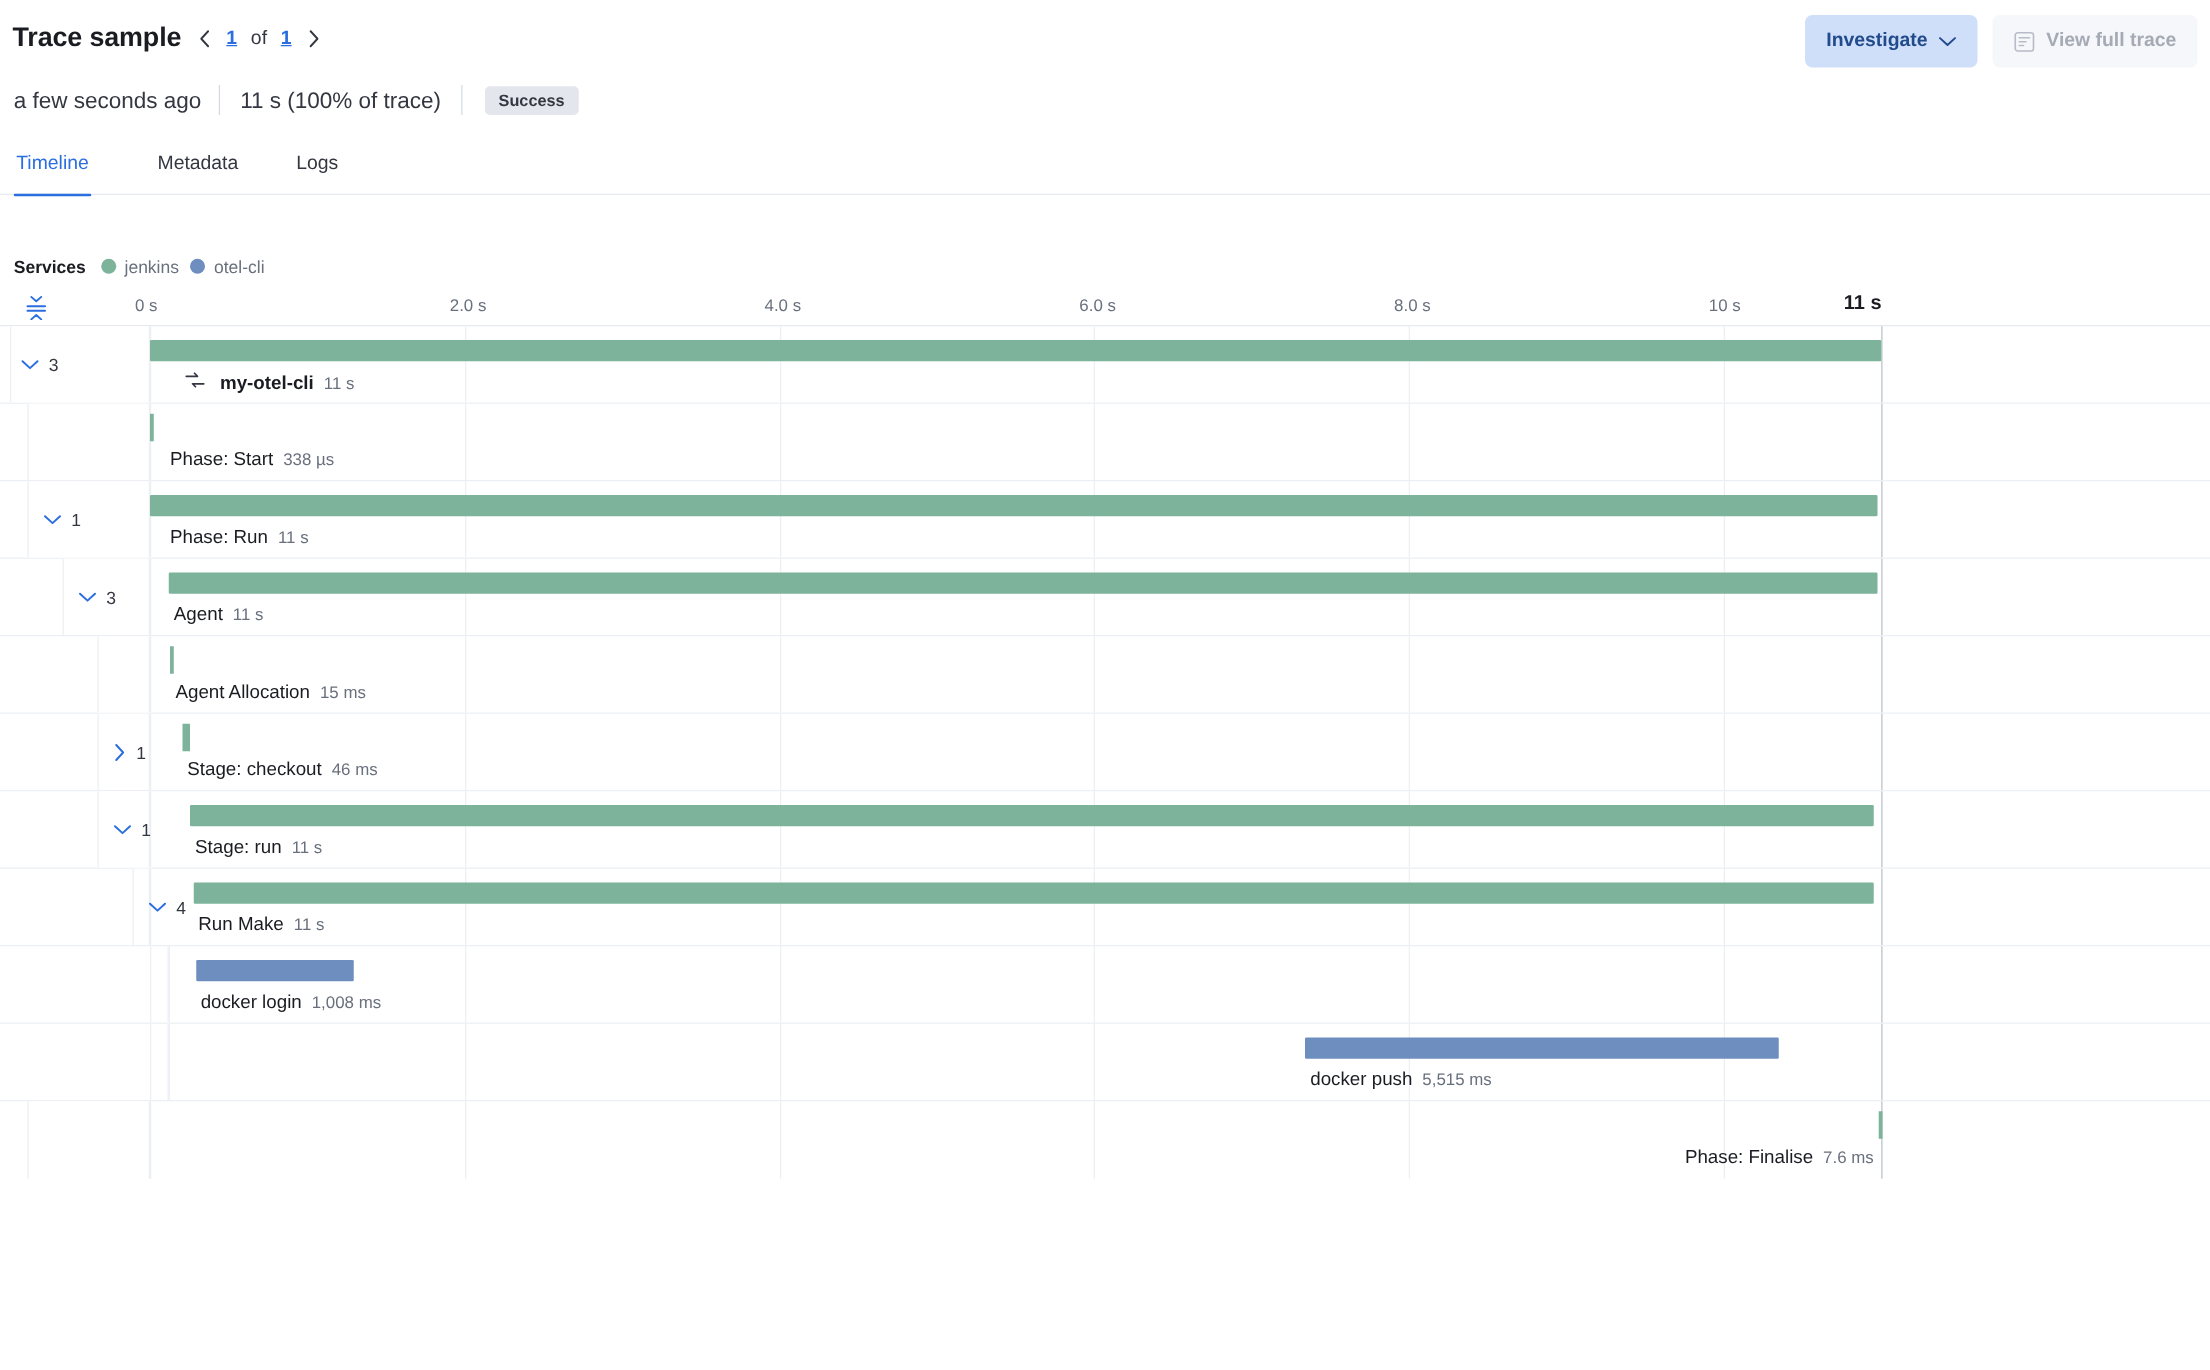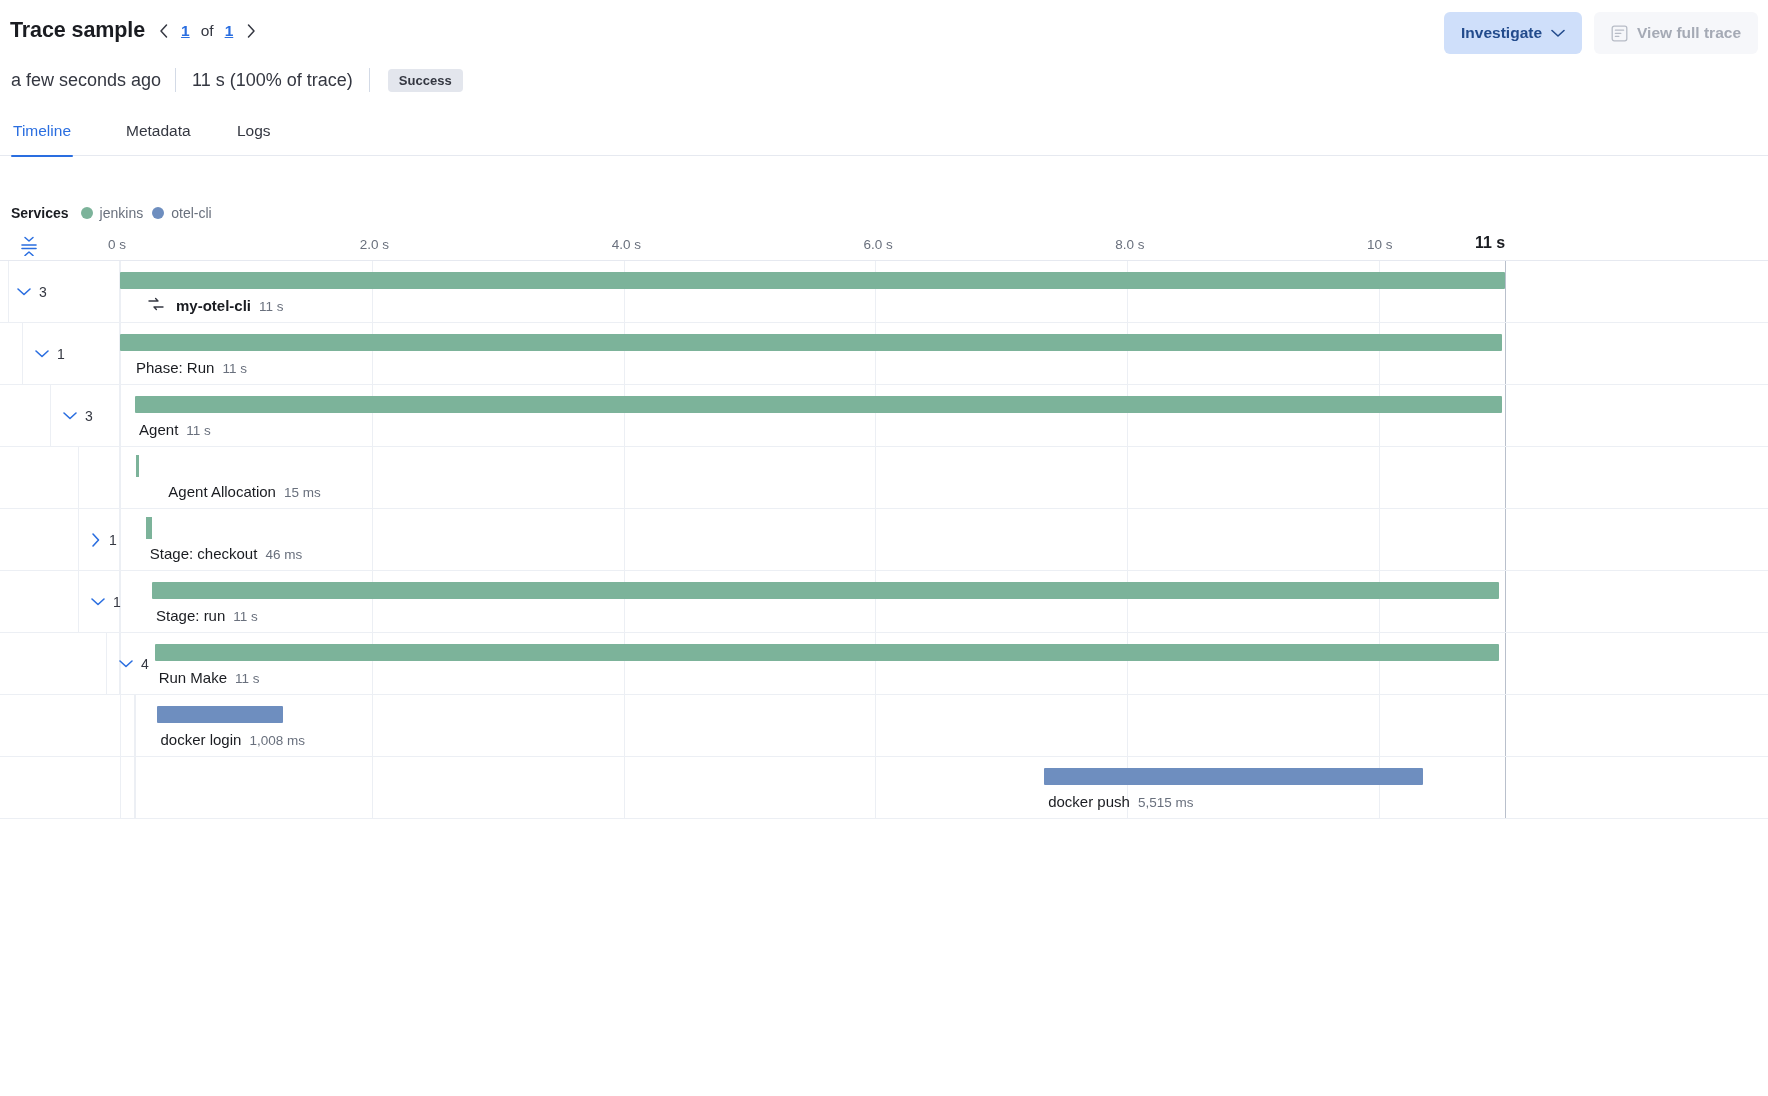--- a/index.html
+++ b/index.html
@@ -288,20 +288,39 @@
           <div class="gridlines">
             <div class="gridline" style="left: 120px;"></div>
             <div class="gridline" style="left: 371.818px;"></div>
             <div class="gridline" style="left: 623.636px;"></div>
             <div class="gridline" style="left: 875.455px;"></div>
             <div class="gridline" style="left: 1127.27px;"></div>
             <div class="gridline" style="left: 1379.09px;"></div>
             <div class="gridline end" style="left: 1505px;"></div>
           </div>
           <div class="gutter-cell" style="left: 22px; width: 98px;"></div>
+          <div class="barwrap">
+            <div class="bar thin" style="left: -16px; width: 3px; background: rgb(124, 179, 154); top: 8px; height: 22px;"></div>
+            <div class="lbl" style="left: 0px;">
+              <span class="nm">Phase: Start</span>
+              <span class="du">338 µs</span>
+            </div>
+          </div>
+        </div>
+        <div class="row">
+          <div class="gridlines">
+            <div class="gridline" style="left: 120px;"></div>
+            <div class="gridline" style="left: 371.818px;"></div>
+            <div class="gridline" style="left: 623.636px;"></div>
+            <div class="gridline" style="left: 875.455px;"></div>
+            <div class="gridline" style="left: 1127.27px;"></div>
+            <div class="gridline" style="left: 1379.09px;"></div>
+            <div class="gridline end" style="left: 1505px;"></div>
+          </div>
+          <div class="gutter-cell" style="left: 22px; width: 98px;"></div>
           <div class="toggle" style="left: 34px;">
             <span>
               <svg width="16" height="12" viewBox="0 0 16 12">
                 <path d="M2 3l6 5.5L14 3" fill="none" stroke="#2a6ee0" stroke-width="1.6" stroke-linecap="round" stroke-linejoin="round"></path>
               </svg>
             </span>
             <span class="cnt">1</span>
           </div>
           <div class="barwrap">
             <div class="bar" style="left: -16px; width: 1382.48px; background: rgb(124, 179, 154);"></div>
@@ -344,21 +363,21 @@
             <div class="gridline" style="left: 371.818px;"></div>
             <div class="gridline" style="left: 623.636px;"></div>
             <div class="gridline" style="left: 875.455px;"></div>
             <div class="gridline" style="left: 1127.27px;"></div>
             <div class="gridline" style="left: 1379.09px;"></div>
             <div class="gridline end" style="left: 1505px;"></div>
           </div>
           <div class="gutter-cell" style="left: 78px; width: 42px;"></div>
           <div class="barwrap">
             <div class="bar thin" style="left: 0.368182px; width: 3px; background: rgb(124, 179, 154); top: 8px; height: 22px;"></div>
-            <div class="lbl" style="left: 4.36818px; margin-left: 28px;">
+            <div class="lbl" style="left: 4.36818px;">
               <span class="nm">Agent Allocation</span>
               <span class="du">15 ms</span>
             </div>
           </div>
         </div>
         <div class="row">
           <div class="gridlines">
             <div class="gridline" style="left: 120px;"></div>
             <div class="gridline" style="left: 371.818px;"></div>
             <div class="gridline" style="left: 623.636px;"></div>
@@ -469,16 +488,35 @@
           </div>
           <div class="gutter-cell" style="left: 134px;"></div>
           <div class="barwrap">
             <div class="bar" style="left: 908.173px; width: 379.112px; background: rgb(110, 142, 191);"></div>
             <div class="lbl" style="left: 912.173px;">
               <span class="nm">docker push</span>
               <span class="du">5,515 ms</span>
             </div>
           </div>
         </div>
+        <div class="row last">
+          <div class="gridlines">
+            <div class="gridline" style="left: 120px;"></div>
+            <div class="gridline" style="left: 371.818px;"></div>
+            <div class="gridline" style="left: 623.636px;"></div>
+            <div class="gridline" style="left: 875.455px;"></div>
+            <div class="gridline" style="left: 1127.27px;"></div>
+            <div class="gridline" style="left: 1379.09px;"></div>
+            <div class="gridline end" style="left: 1505px;"></div>
+          </div>
+          <div class="gutter-cell" style="left: 22px; width: 98px;"></div>
+          <div class="barwrap">
+            <div class="bar thin" style="left: 1367.11px; width: 3px; background: rgb(124, 179, 154); top: 8px; height: 22px;"></div>
+            <div class="lbl" style="right: 269px; left: auto;">
+              <span class="nm">Phase: Finalise</span>
+              <span class="du">7.6 ms</span>
+            </div>
+          </div>
+        </div>
       </div>
   </div>
 
 </div>
 
 </body></html>

